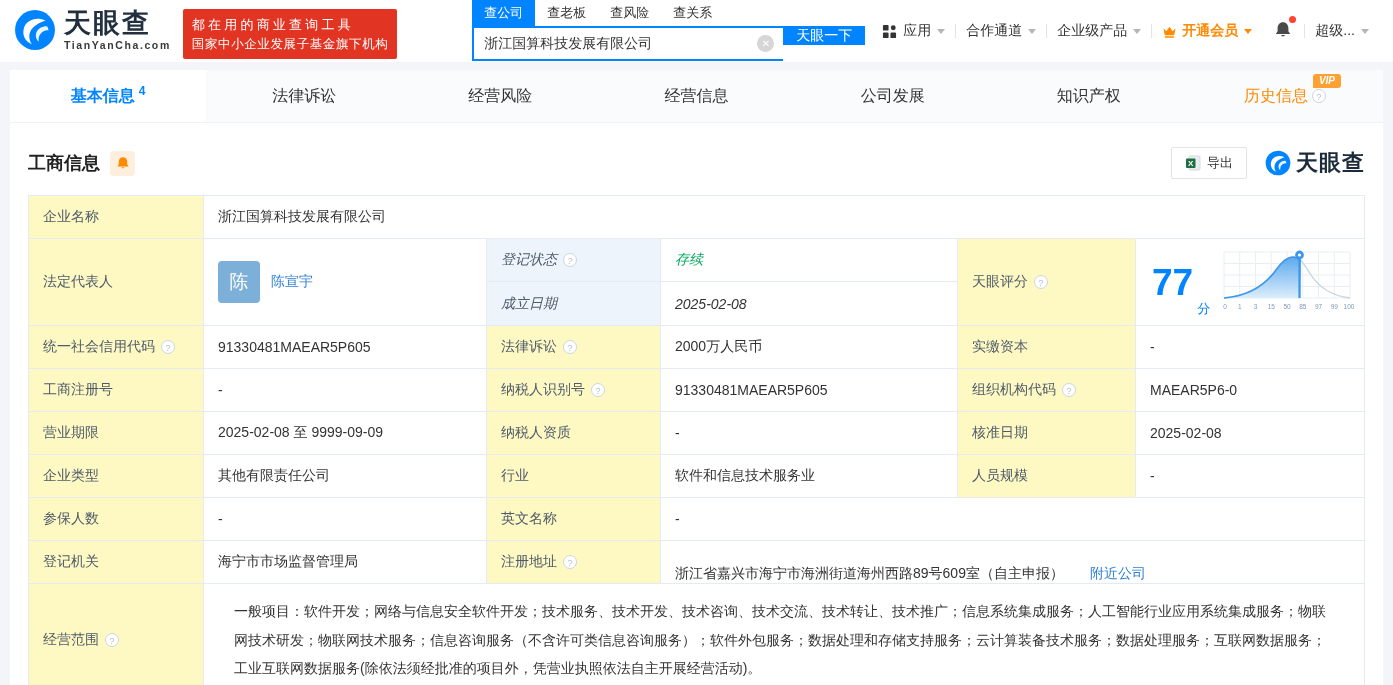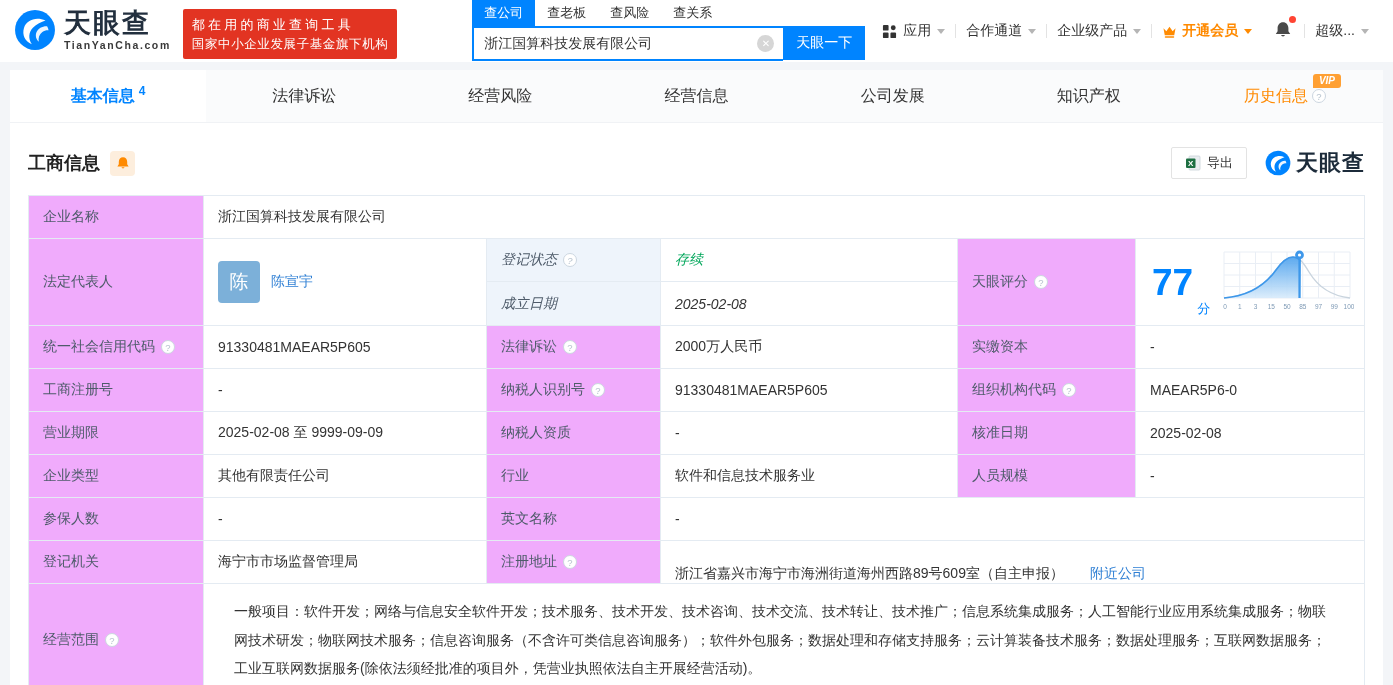--- a/index.html
+++ b/index.html
@@ -17,21 +17,21 @@
   .promo-l2 { font-size:12.5px; letter-spacing:0.6px; white-space:nowrap; }
 
   .search-block { margin-left:28px; width:440px;padding-left:47px; }
   .search-tabs { display:flex; align-items:stretch; height:26px; }
   .search-tab { font-size:13px; color:#333; padding:4px 12px; cursor:pointer; }
   .search-tab.active { background:#0084ff; color:#fff; }
   .search-row { display:flex; height:35px; }
   .search-input-wrap { position:relative; flex:1; }
   .search-input { width:100%; height:35px; border:2px solid #0084ff; border-right:none; padding:0 32px 0 10px; font-size:14px; color:#333; outline:none; font-family:inherit; }
   .clear-btn { position:absolute; right:9px; top:9px; width:17px; height:17px; border-radius:50%; background:#d6d6d6; color:#fff; font-size:10px; display:flex; align-items:center; justify-content:center; cursor:pointer; }
-  .search-btn { width:82px; height:34px; background:#0084ff; color:#fff; font-size:14px; border:none; cursor:pointer; font-family:Liberation Serif, serif; }
+  .search-btn { width:82px; height:19px; background:#0084ff; color:#fff; font-size:14px; border:none; cursor:pointer; font-family:Liberation Serif, serif; }
 
   .top-menu { margin-left:auto; display:flex; align-items:center; height:62px; font-size:14px; color:#333; }
   .menu-item { display:flex; align-items:center; padding:0 10px; cursor:pointer; white-space:nowrap; }
   .menu-sep { width:1px; height:14px; background:#e3e3e3; }
   .caret { display:inline-block; width:0; height:0; border-left:4px solid transparent; border-right:4px solid transparent; border-top:5px solid #b5b5b5; margin-left:6px; }
   .menu-vip { color:#ff8a00; font-weight:bold; }
   .menu-vip .caret { border-top-color:#ff8a00; }
   .bell-wrap { position:relative; padding:0 12px; cursor:pointer; }
   .bell-dot { position:absolute; top:-5px; right:8px; width:7px; height:7px; border-radius:50%; background:#f43; }
 
@@ -52,21 +52,21 @@
   .section-title { font-size:18px; font-weight:bold; color:#222; }
   .bell-btn { width:25px; height:25px; background:#fdeedd; border-radius:4px; margin-left:10px; display:flex; align-items:center; justify-content:center; cursor:pointer; }
   .head-right { margin-left:auto; display:flex; align-items:center; gap:18px; }
   .export-btn { display:flex; align-items:center; gap:6px; border:1px solid #e3e3e3; border-radius:2px; background:#fff; padding:6px 13px; font-size:13px; color:#333; cursor:pointer; font-family:inherit; }
   .watermark { display:flex; align-items:center; gap:5px; }
   .wm-text { font-size:22px; font-weight:bold; color:#1c2b3a; letter-spacing:1px; }
 
   
   .info-table { margin:0 18px 22px 18px; border-top:1px solid #e4ebf2; border-left:1px solid #e4ebf2; display:grid; grid-template-columns:175px 283px 174px 297px 178px 1fr; grid-auto-rows:minmax(43px,auto); font-size:14px; }
   .c { border-right:1px solid #e4ebf2; border-bottom:1px solid #e4ebf2; background:#fff; display:flex; align-items:center; padding:0 14px; min-height:43px; color:#333; }
-  .c.l { background:#f0abfc; color:#4e5b6a; }
+  .c.l { background:#fef9c3; color:#4e5b6a; }
   .s5 { grid-column:span 5; }
   .s3 { grid-column:span 3; }
   .mid { grid-column:span 2; padding:0; display:block; }
   .h2 { min-height:86px; }
   .mid-grid { display:grid; grid-template-columns:174px 1fr; grid-auto-rows:43px; height:100%;font-style:italic; }
   .mid-grid .mc { display:flex; align-items:center; padding:0 14px; }
   .mid-grid .mc.l2 { background:#eef4fb; color:#4e5b6a; border-right:1px solid #e4ebf2; }
   .mid-grid .mc.rowtop { border-bottom:1px solid #e4ebf2; }
 
   .avatar { width:42px; height:42px; border-radius:4px; background:#7cb0d9; color:#fff; font-size:19px; display:flex; align-items:center; justify-content:center; flex:none; cursor:pointer; }

